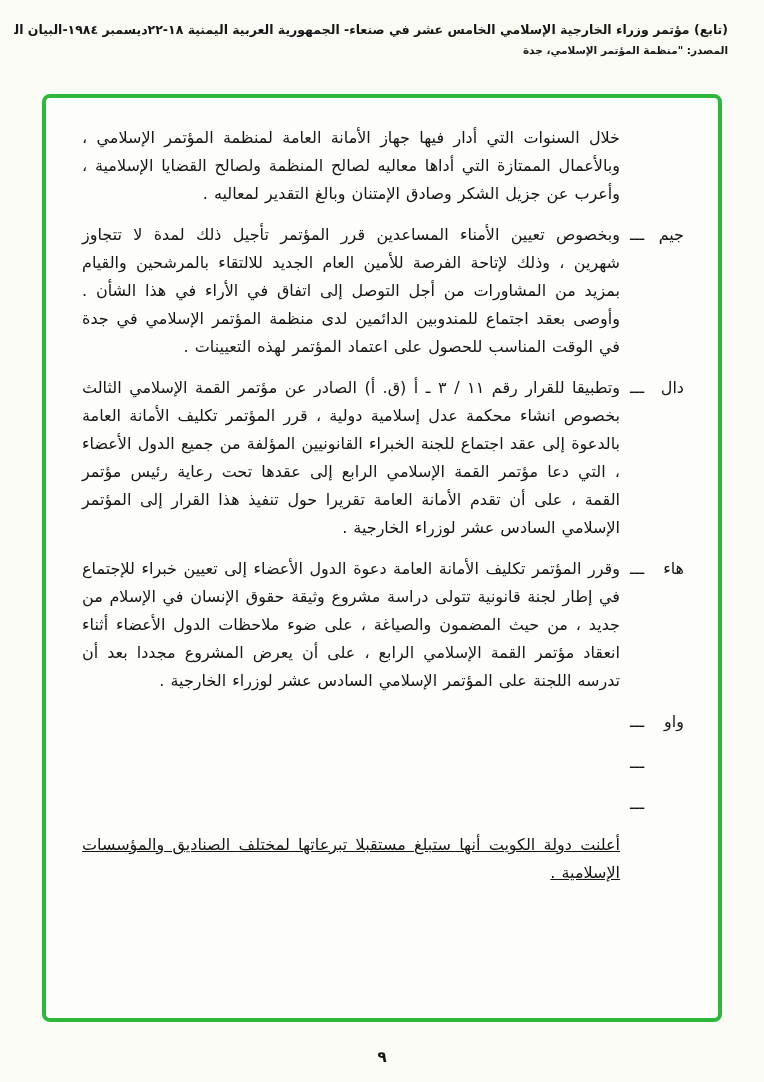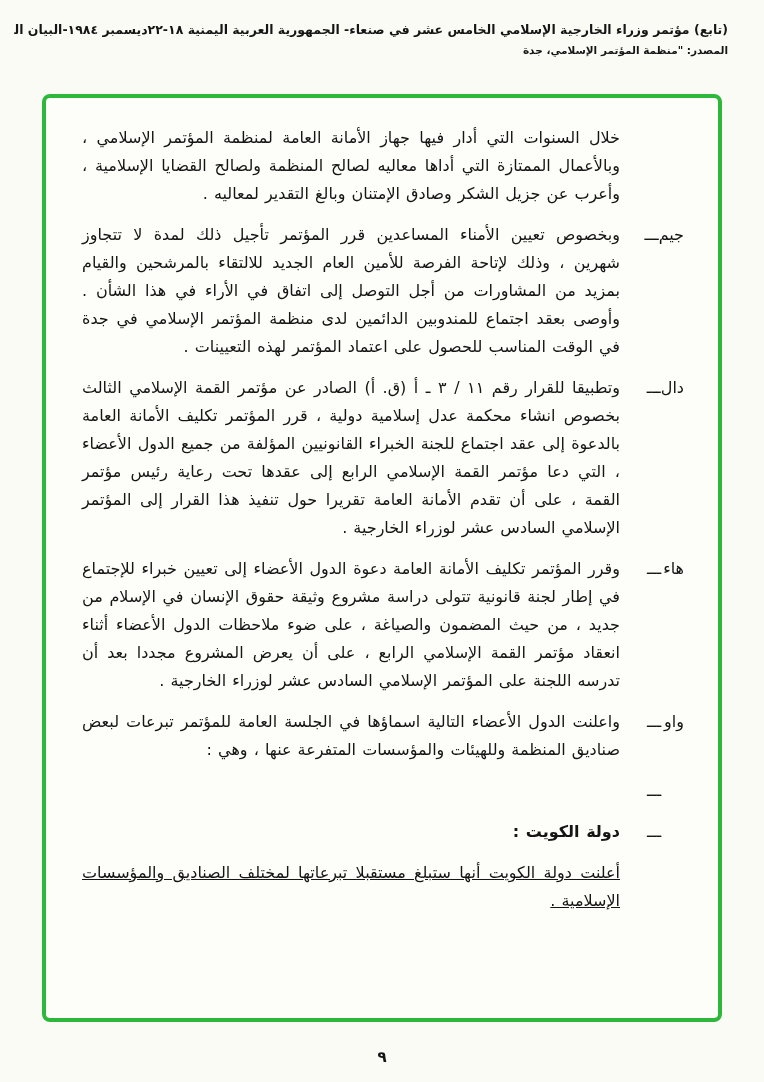--- a/index.html
+++ b/index.html
@@ -29,21 +29,21 @@
   }
   .row { display:flex; align-items:flex-start; margin-bottom:13px; }
   .row:last-child { margin-bottom:0;text-decoration:underline; }
   .marker-cell {
     flex:0 0 64px; width:64px;
     display:flex; justify-content:space-between; align-items:flex-start;
     font-size:16px; line-height:28px;
     padding-left:10px;
     color:#151515;
   }
-  .m-dash { letter-spacing:0;margin-left:17px; }
+  .m-dash { letter-spacing:0; }
   .para {
     flex:1;
     font-size:16px; line-height:28px;
     text-align:justify;
     word-spacing:1px;
   }
   .subheading .para { font-weight:bold; text-align:right; }
   .page-number {
     position:absolute; bottom:16px; left:0; width:100%;
     text-align:center; font-weight:bold; font-size:15px;
@@ -89,37 +89,35 @@
       <span class="m-dash">ـــ</span>
     </div>
     <div class="para">وقرر المؤتمر تكليف الأمانة العامة دعوة الدول الأعضاء إلى تعيين خبراء للإجتماع في إطار لجنة قانونية تتولى دراسة مشروع وثيقة حقوق الإنسان في الإسلام من جديد ، من حيث المضمون والصياغة ، على ضوء ملاحظات الدول الأعضاء أثناء انعقاد مؤتمر القمة الإسلامي الرابع ، على أن يعرض المشروع مجددا بعد أن تدرسه اللجنة على المؤتمر الإسلامي السادس عشر لوزراء الخارجية .</div>
   </div>
 
   <div class="row">
     <div class="marker-cell">
       <span class="m-letter">واو</span>
       <span class="m-dash">ـــ</span>
     </div>
-    <div class="para">واعلنت الدول الأعضاء التالية اسماؤها في الجلسة العامة للمؤتمر تبرعات لبعض صناديق المنظمة وللهيئات والمؤسسات المتفرعة عنها ، وهي :</div>
   </div>
 
   <div class="row subheading">
     <div class="marker-cell">
       <span class="m-letter"></span>
       <span class="m-dash">ـــ</span>
     </div>
   </div>
 
 
   <div class="row subheading">
     <div class="marker-cell">
       <span class="m-letter"></span>
       <span class="m-dash">ـــ</span>
     </div>
-    <div class="para">دولة الكويت :</div>
   </div>
 
   <div class="row">
     <div class="marker-cell">
       <span class="m-letter"></span>
       <span class="m-dash"></span>
     </div>
     <div class="para">أعلنت دولة الكويت أنها ستبلغ مستقبلا تبرعاتها لمختلف الصناديق والمؤسسات الإسلامية .</div>
   </div>
 

